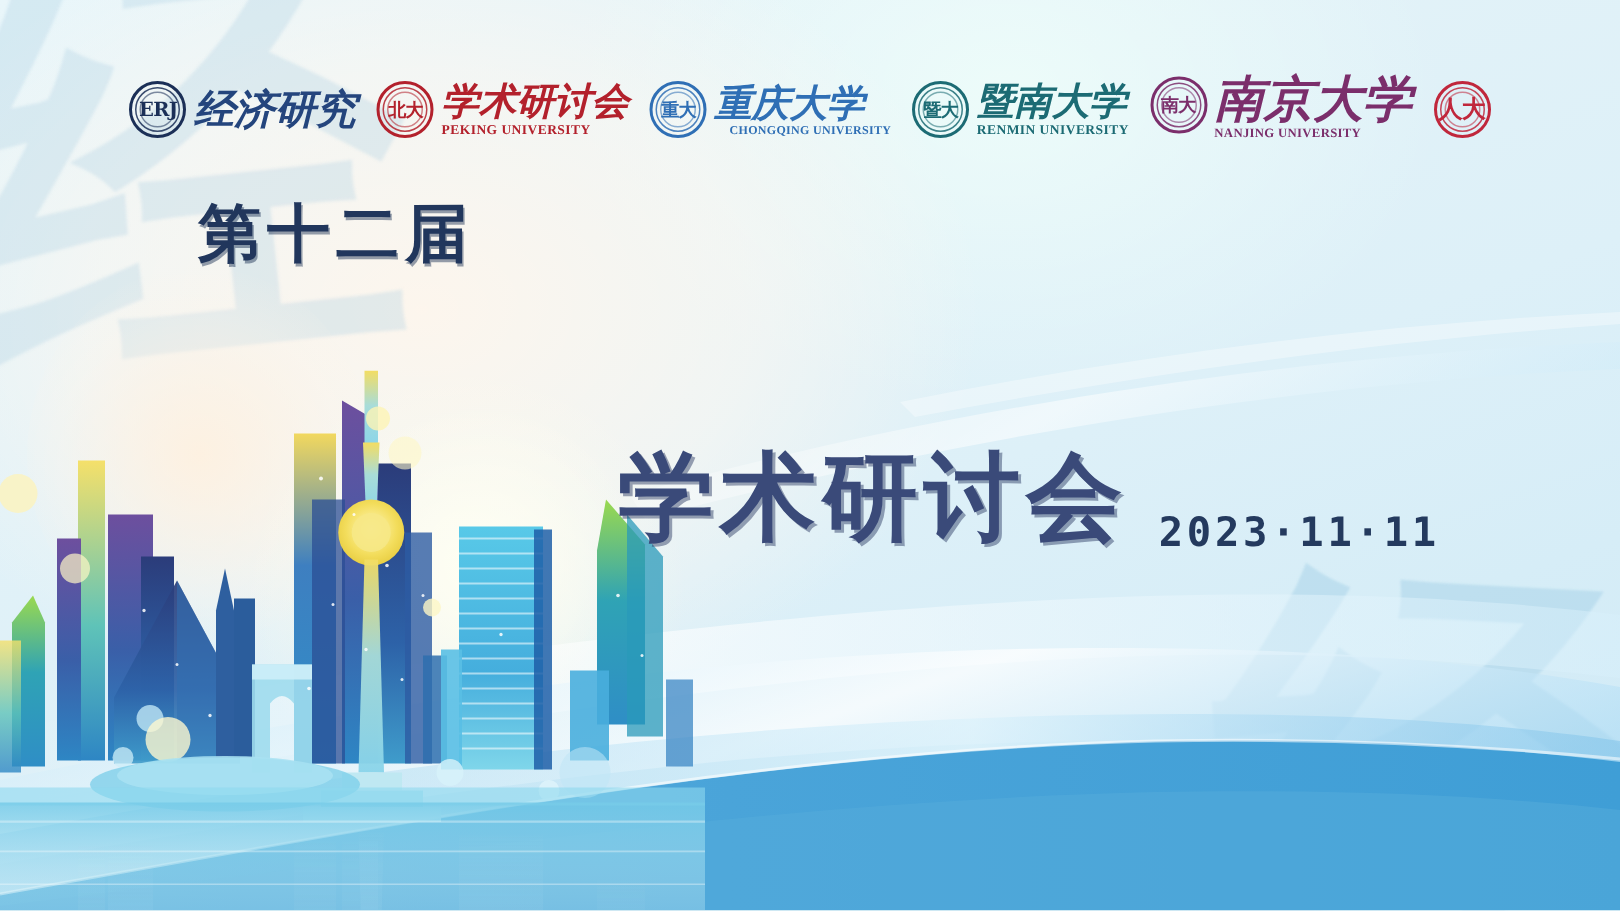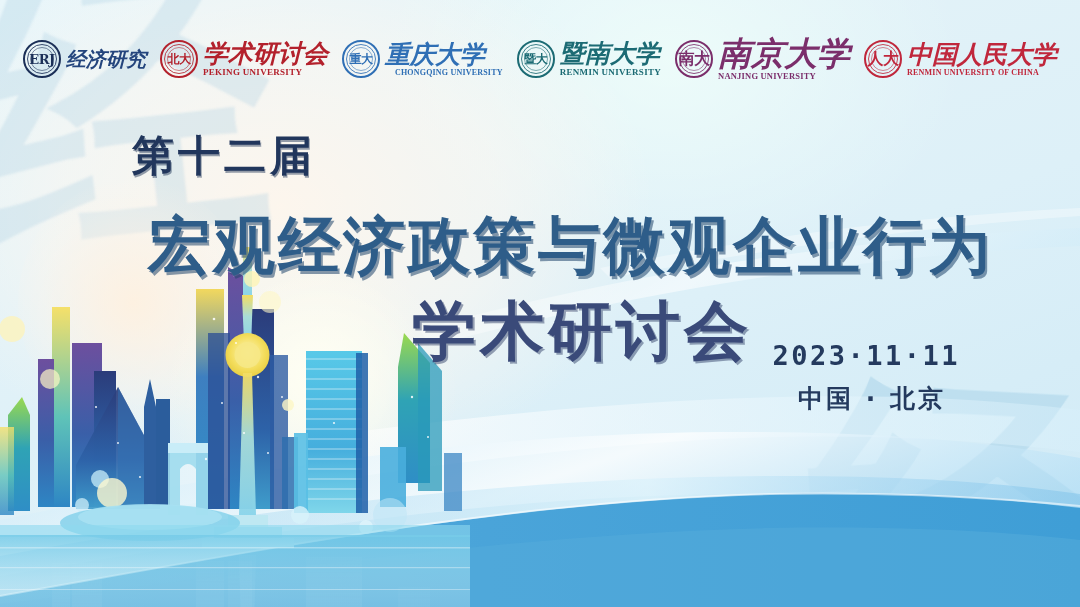--- a/index.html
+++ b/index.html
@@ -36,21 +36,21 @@
         background:radial-gradient(circle, rgba(255,252,235,0.75) 0%, rgba(255,253,240,0) 70%); }
   .g3 { left:200px; top:270px; width:240px; height:210px;
         background:radial-gradient(circle, rgba(255,255,244,0.9) 0%, rgba(255,255,246,0) 68%); }
 
   
   .waves { position:absolute; inset:0; pointer-events:none; }
 
   
   .logo-bar {
     position:absolute; left:0; top:26px; width:1080px; height:66px;
-    display:flex; align-items:center; justify-content:center; gap:0px;
+    display:flex; align-items:flex-end; justify-content:center; gap:0px;
   }
   .logo { display:flex; align-items:center; gap:5px; padding:0 7px; }
   .seal {
     flex:0 0 auto; border-radius:50%; position:relative;
     display:flex; align-items:center; justify-content:center;
     font-family:"DejaVu Serif","Liberation Serif",serif;
   }
   .seal .ring1 { position:absolute; inset:0; border-radius:50%; border:2.2px solid currentColor; }
   .seal .ring2 { position:absolute; inset:4px; border-radius:50%; border:1px solid currentColor; opacity:.85; }
   .seal .ring3 { position:absolute; inset:7px; border-radius:50%; border:1.6px solid currentColor; opacity:.55; }
@@ -174,21 +174,21 @@
   <div class="logo-bar">
 
     <div class="logo">
       <div class="seal" style="width:38px;height:38px;color:#1b2f57;">
         <span class="ring1"></span>
           <span class="ring2"></span>
           <span class="ring3"></span>
         <span class="core" style="font-size:13px;color:#1b2f57;">ERJ</span>
       </div>
       <div class="logo-txt">
-        <span class="logo-cn" style="font-size:20px;color:#24457d;">经济研究</span>
+        <span class="logo-cn" style="font-size:27px;color:#24457d;">经济研究</span>
       </div>
     </div>
 
     <div class="logo">
       <div class="seal" style="width:38px;height:38px;color:#b3212c;">
         <span class="ring1"></span>
           <span class="ring2"></span>
           <span class="ring3"></span>
         <span class="core" style="font-size:12px;color:#b3212c;">北大</span>
       </div>
@@ -222,38 +222,34 @@
         <span class="logo-cn" style="font-size:25px;color:#1c6b74;">暨南大学</span>
         <span class="logo-en" style="font-size:9px;color:#1c6b74;letter-spacing:0.3px;">RENMIN UNIVERSITY</span>
       </div>
     </div>
 
     <div class="logo">
       <div class="seal" style="width:38px;height:38px;color:#7b2e6b;">
         <span class="ring1"></span>
           <span class="ring2"></span>
           <span class="ring3"></span>
-        <span class="core" style="font-size:16px;color:#7b2e6b;">南大</span>
+        <span class="core" style="font-size:12px;color:#7b2e6b;">南大</span>
       </div>
       <div class="logo-txt">
         <span class="logo-cn" style="font-size:33px;color:#7b2e6b;">南京大学</span>
         <span class="logo-en" style="font-size:8.5px;color:#7b2e6b;letter-spacing:0.2px;">NANJING UNIVERSITY</span>
       </div>
     </div>
 
     <div class="logo">
       <div class="seal" style="width:38px;height:38px;color:#c0273c;">
         <span class="ring1"></span>
           <span class="ring2"></span>
           <span class="ring3"></span>
         <span class="core" style="font-size:16px;color:#c0273c;">人大</span>
-      </div>
-      <div class="logo-txt">
-        <span class="logo-cn" style="font-size:25px;color:#c0273c;">中国人民大学</span>
-        <span class="logo-en" style="font-size:8px;color:#c0273c;letter-spacing:0.2px;">RENMIN UNIVERSITY OF CHINA</span>
       </div>
     </div>
 
   </div>
 
   <svg class="city" viewBox="0 0 470 360" preserveAspectRatio="none">
     <defs>
       <linearGradient id="bA" x1="0" y1="0" x2="0" y2="1">
         <stop offset="0%" stop-color="#f5e06a"></stop>
           <stop offset="55%" stop-color="#5fc3b8"></stop>
@@ -409,19 +405,17 @@
     </g>
     <g fill="#ffffff" opacity="0.35">
       <rect x="0" y="300" width="470" height="1.5"></rect>
       <rect x="0" y="320" width="470" height="1.2"></rect>
       <rect x="0" y="342" width="470" height="1"></rect>
     </g>
   </svg>
 
   <div class="titles">
     <div class="t-edition">第十二届</div>
-    <div class="t-main">宏观经济政策与微观企业行为</div>
     <div class="t-sub">学术研讨会</div>
     <div class="t-date">2023·11·11</div>
-    <div class="t-place">中国 · 北京</div>
   </div>
 
 </div>
 
 </body></html>

